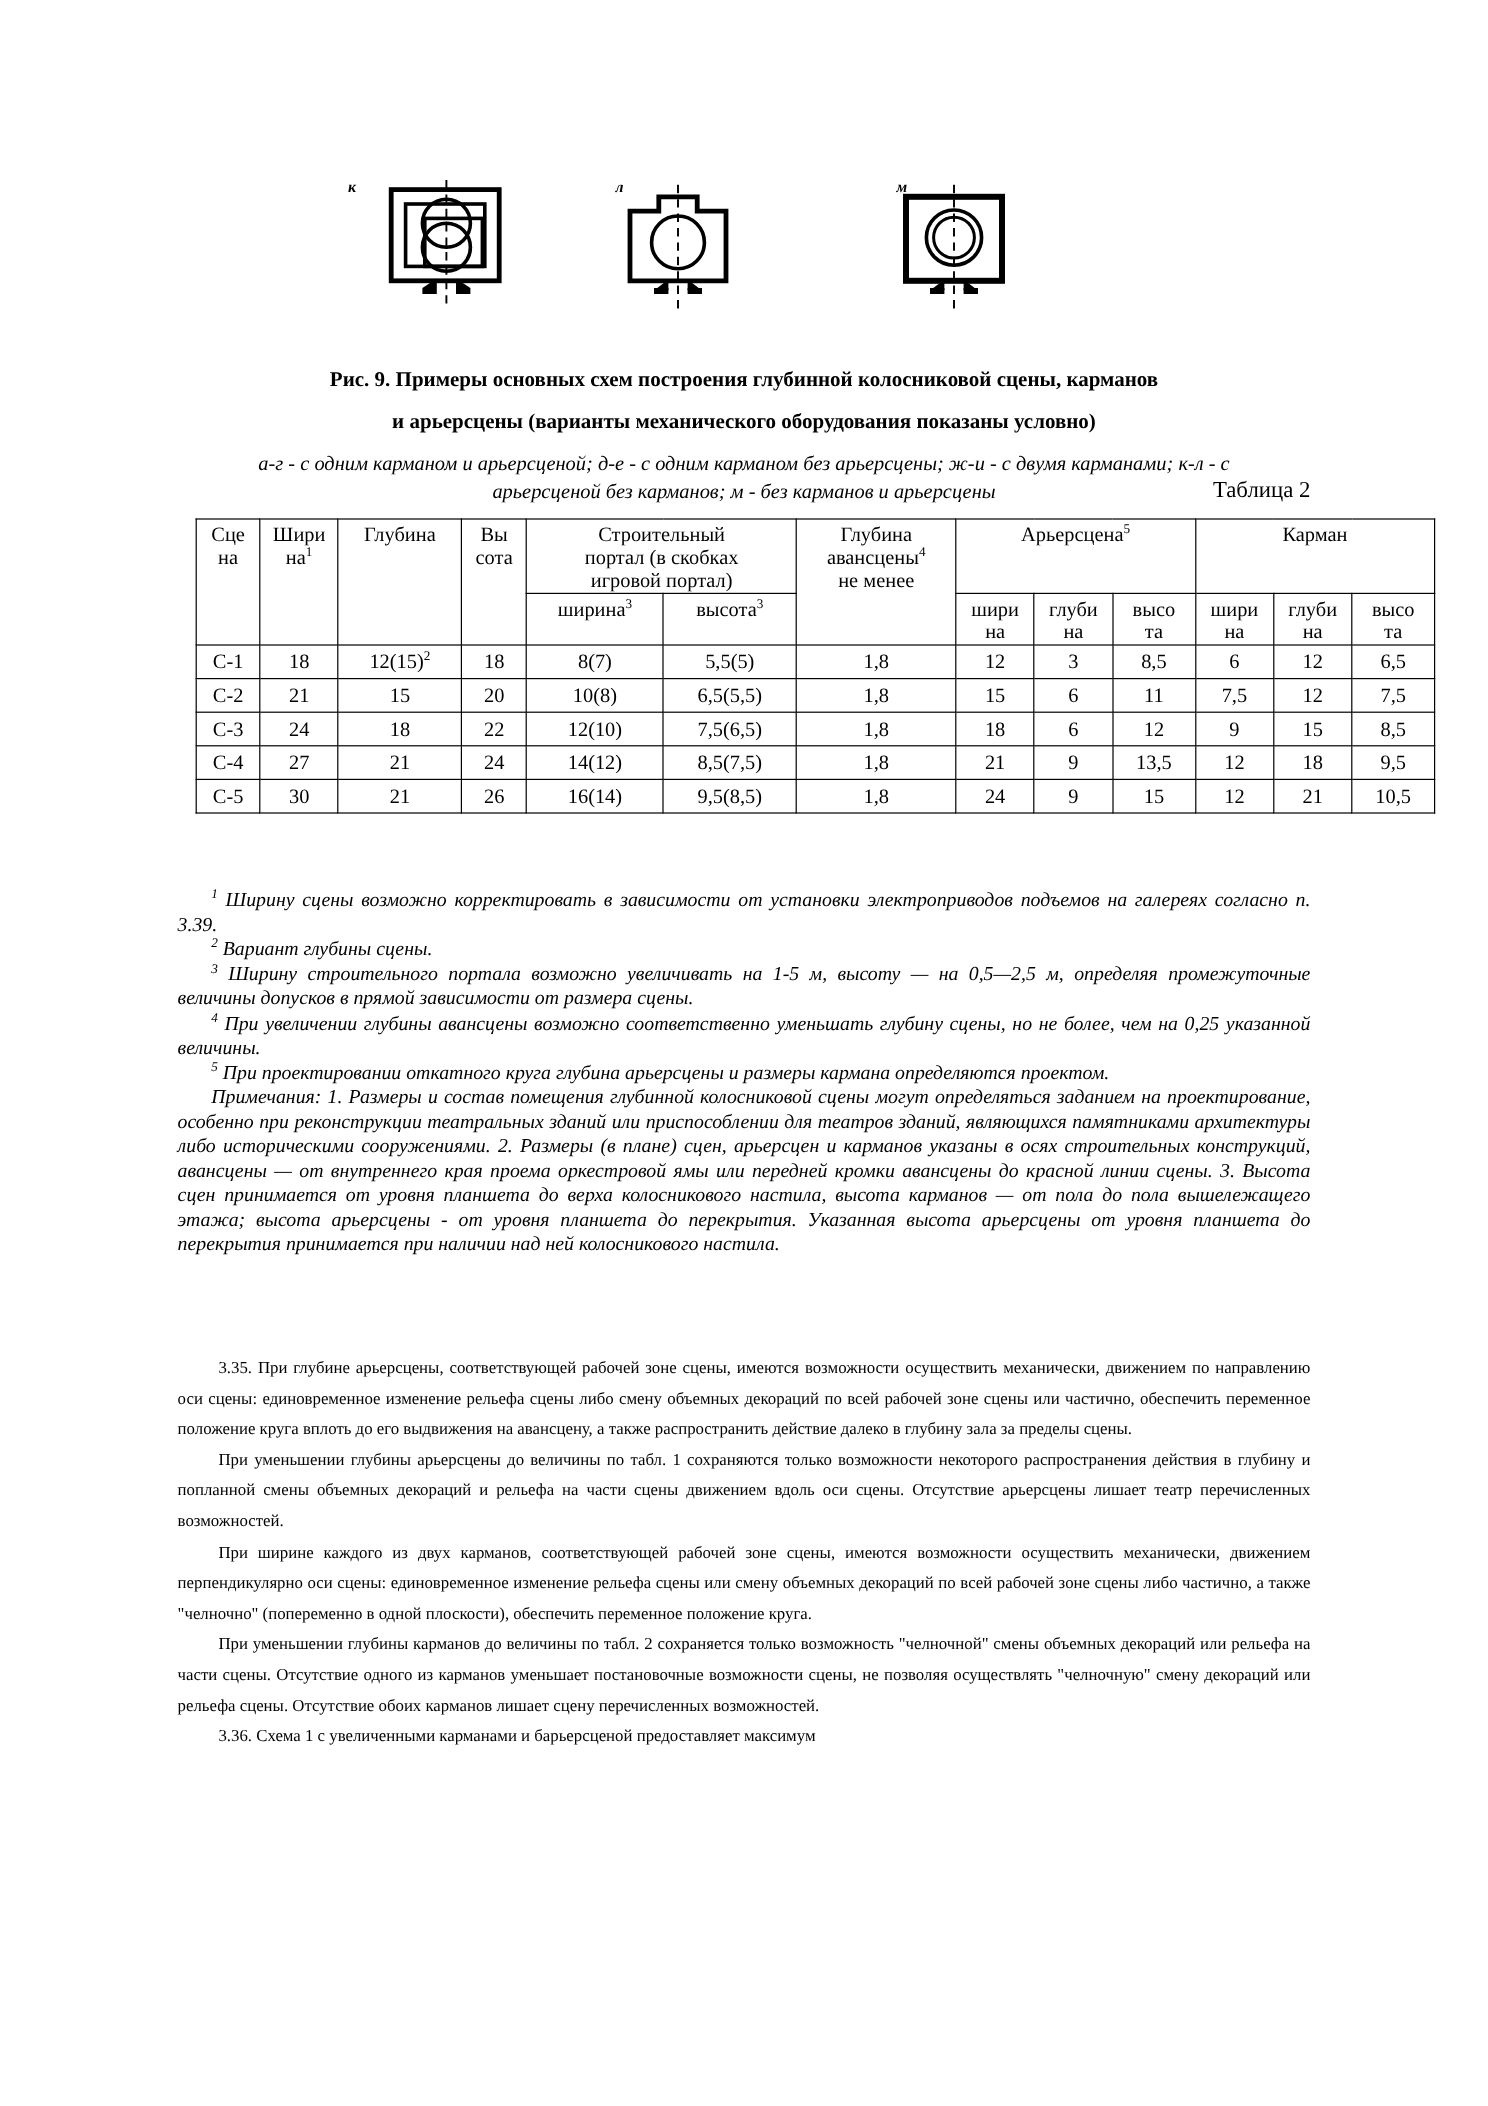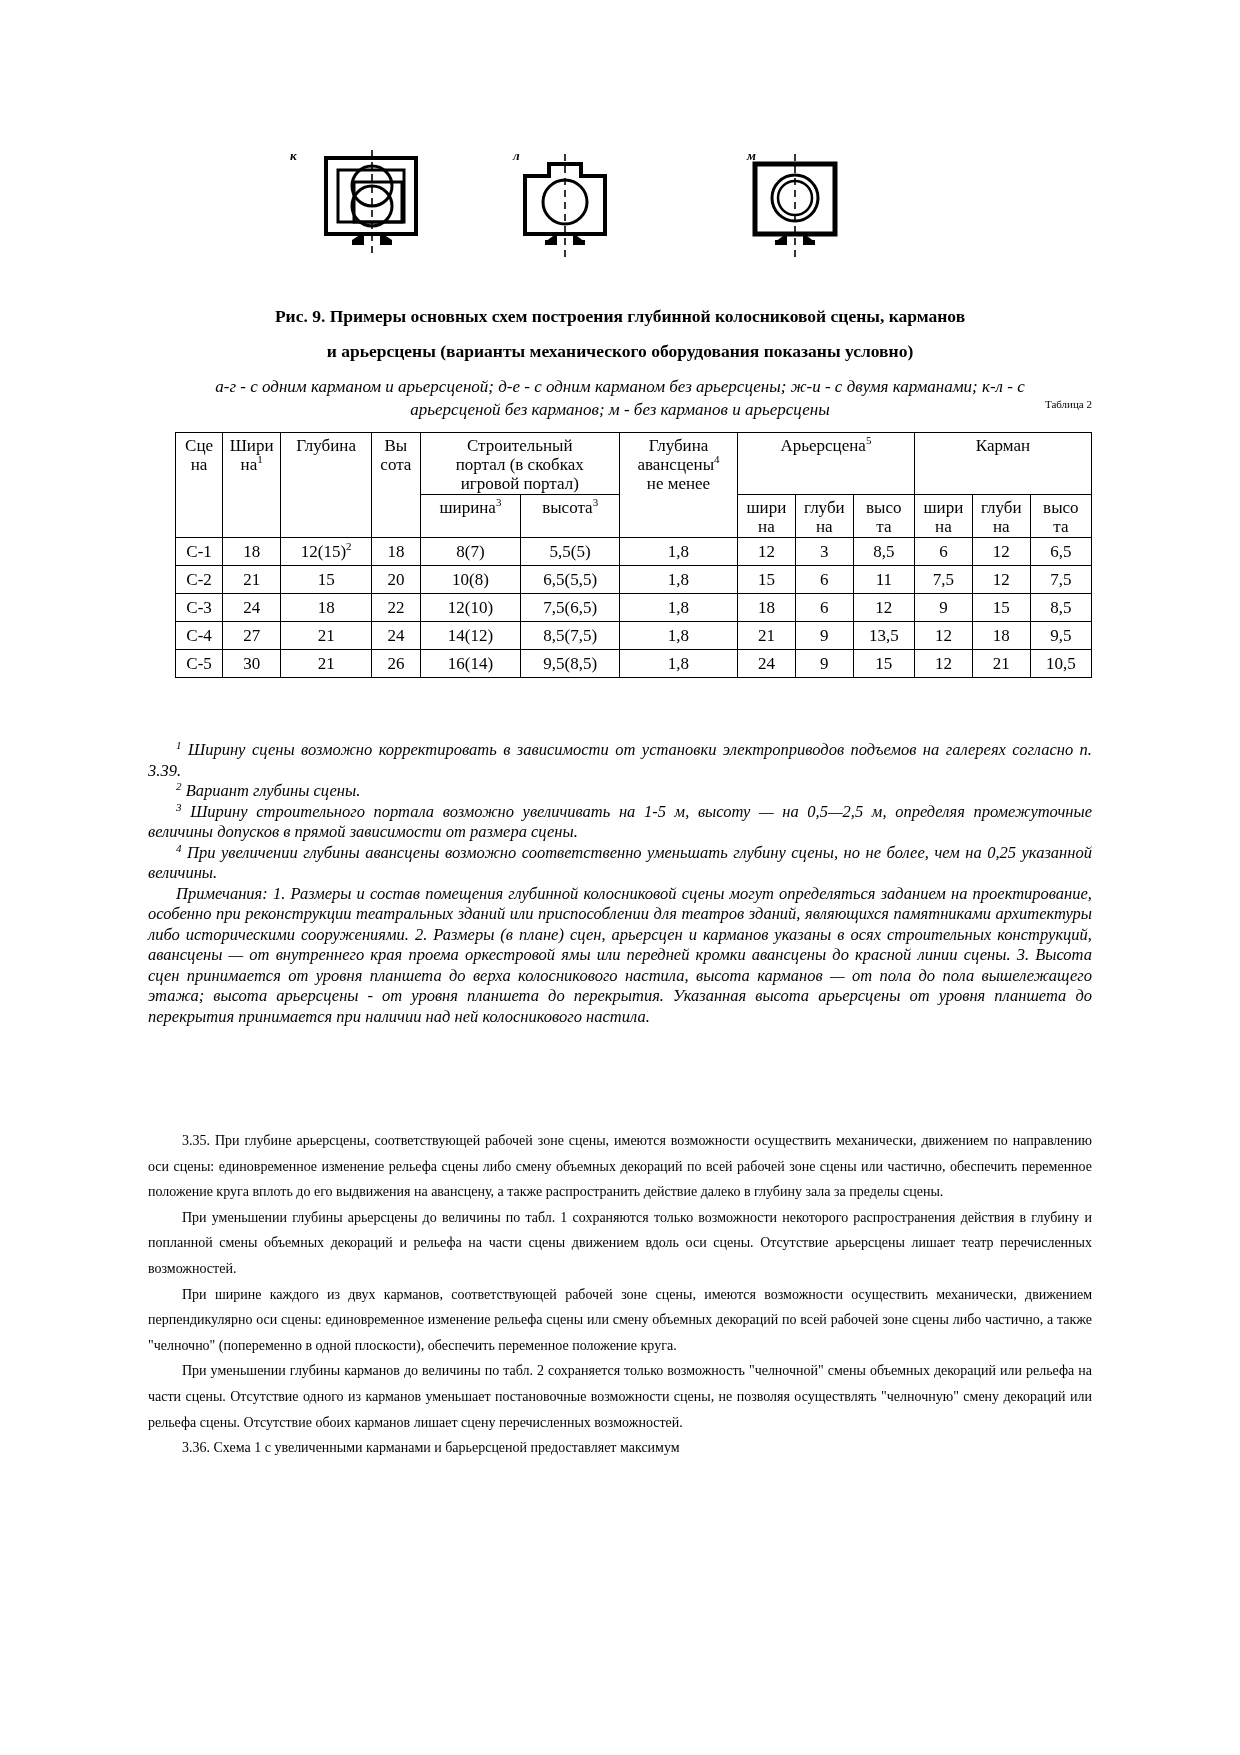--- a/index.html
+++ b/index.html
@@ -64,36 +64,35 @@
     line-height: 23px;
     margin: 0;
     padding: 0 55px;
   }
 
   
   .table-number {
     position: absolute;
     right: 148px;
     top: 398px;
-    font-size: 11px;
+    font-size: 19px;
   }
 
   
   .tbl-wrap {
     position: absolute;
     left: 163px;
     top: 432px;
     width: 917px;
   }
   table.t2 {
     border-collapse: collapse;
-    width: 917px;
+    width: 1033px;
     table-layout: fixed;
     font-size: 17px;
-    margin-left: 12px;
   }
   table.t2 td, table.t2 th {
     border: 1.2px solid #000;
     text-align: center;
     vertical-align: middle;
     font-weight: 400;
     padding: 1px 2px;
     line-height: 19px;
   }
   table.t2 thead td {
@@ -372,20 +371,21 @@
         </tr>
       </tbody>
     </table>
   </div>
 
   <div class="notes">
     <p><sup>1</sup> <span>Ширину сцены возможно корректировать в зависимости от установки электроприводов подъемов на галереях согласно п. 3.39.</span></p>
     <p><sup>2</sup> <span>Вариант глубины сцены.</span></p>
     <p><sup>3</sup> <span>Ширину строительного портала возможно увеличивать на 1-5 м, высоту — на 0,5—2,5 м, определяя промежуточные величины допусков в прямой зависимости от размера сцены.</span></p>
     <p><sup>4</sup> <span>При увеличении глубины авансцены возможно соответственно уменьшать глубину сцены, но не более, чем на 0,25 указанной величины.</span></p>
+    <p><sup>5</sup> <span>При проектировании откатного круга глубина арьерсцены и размеры кармана определяются проектом.</span></p>
     <p>Примечания: 1. Размеры и состав помещения глубинной колосниковой сцены могут определяться заданием на проектирование, особенно при реконструкции театральных зданий или приспособлении для театров зданий, являющихся памятниками архитектуры либо историческими сооружениями. 2. Размеры (в плане) сцен, арьерсцен и карманов указаны в осях строительных конструкций, авансцены — от внутреннего края проема оркестровой ямы или передней кромки авансцены до красной линии сцены. 3. Высота сцен принимается от уровня планшета до верха колосникового настила, высота карманов — от пола до пола вышележащего этажа; высота арьерсцены - от уровня планшета до перекрытия. Указанная высота арьерсцены от уровня планшета до перекрытия принимается при наличии над ней колосникового настила.</p>
   </div>
 
   <div class="body-text">
     <p>3.35. При глубине арьерсцены, соответствующей рабочей зоне сцены, имеются возможности осуществить механически, движением по направлению оси сцены: единовременное изменение рельефа сцены либо смену объемных декораций по всей рабочей зоне сцены или частично, обеспечить переменное положение круга вплоть до его выдвижения на авансцену, а также распространить действие далеко в глубину зала за пределы сцены.</p>
     <p>При уменьшении глубины арьерсцены до величины по табл. 1 сохраняются только возможности некоторого распространения действия в глубину и попланной смены объемных декораций и рельефа на части сцены движением вдоль оси сцены. Отсутствие арьерсцены лишает театр перечисленных возможностей.</p>
     <p>При ширине каждого из двух карманов, соответствующей рабочей зоне сцены, имеются возможности осуществить механически, движением перпендикулярно оси сцены: единовременное изменение рельефа сцены или смену объемных декораций по всей рабочей зоне сцены либо частично, а также "челночно" (попеременно в одной плоскости), обеспечить переменное положение круга.</p>
     <p>При уменьшении глубины карманов до величины по табл. 2 сохраняется только возможность "челночной" смены объемных декораций или рельефа на части сцены. Отсутствие одного из карманов уменьшает постановочные возможности сцены, не позволяя осуществлять "челночную" смену декораций или рельефа сцены. Отсутствие обоих карманов лишает сцену перечисленных возможностей.</p>
     <p>3.36. Схема 1 с увеличенными карманами и барьерсценой предоставляет максимум</p>
   </div>

